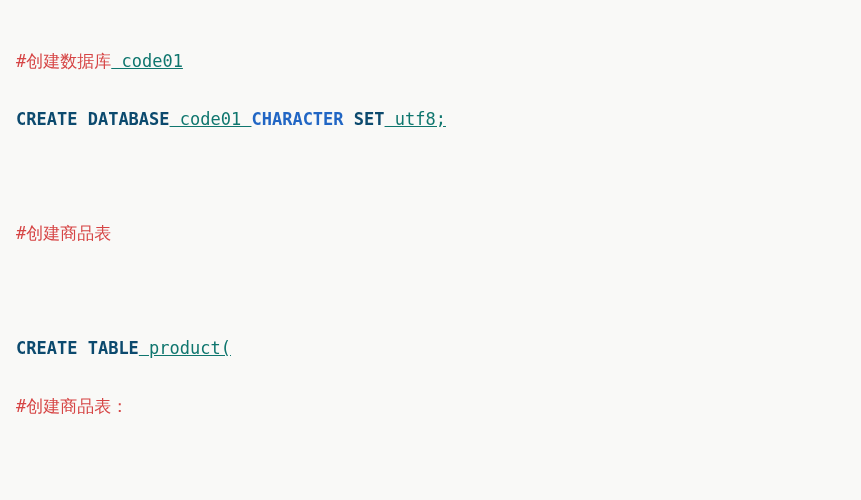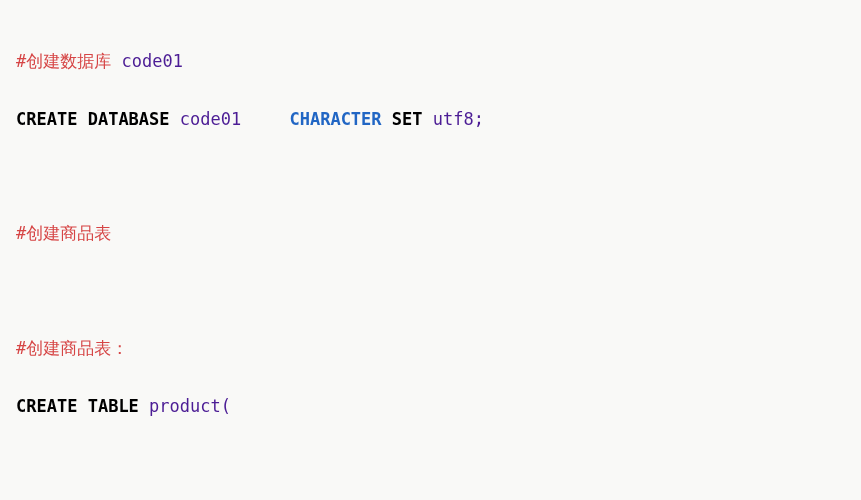--- a/index.html
+++ b/index.html
@@ -27,42 +27,42 @@
       margin-bottom: 0px;
     }
     .blank {
       height: 28px;
     }
     .tok-comment {
       color: #d64545;
     }
     .tok-keyword {
       font-weight: bold;
-      color: #000000;
+      color: #0c4a6e;
     }
     .tok-blue {
       color: #2166c4;
       font-weight: bold;
-      margin-left: 38px;
     }
     .tok-plain {
-      color: #4c1d95;
+      color: #0f766e;
+      text-decoration: underline;
     }
   </style>
 </head>
 <body>
 
 <div class="code-block">
 <span class="line"><span class="tok-comment">#</span><span class="tok-comment">创建数据库</span><span class="tok-plain"> code01</span></span>
 <span class="line"><span class="tok-keyword">CREATE</span> <span class="tok-keyword">DATABASE</span><span class="tok-plain"> code01 </span><span class="tok-blue">CHARACTER</span> <span class="tok-keyword">SET</span><span class="tok-plain"> utf8;</span></span>
 <div class="blank"></div>
 <span class="line"><span class="tok-comment">#</span><span class="tok-comment">创建商品表</span></span>
 <div class="blank"></div>
+<span class="line"><span class="tok-keyword">CREATE</span> <span class="tok-keyword">TABLE</span><span class="tok-plain"> product(</span></span>
 <span class="line"><span class="tok-comment">#</span><span class="tok-comment">创建商品表：</span></span>
-<span class="line"><span class="tok-keyword">CREATE</span> <span class="tok-keyword">TABLE</span><span class="tok-plain"> product(</span></span>
 
 
 
 
 
 
 
 
 
 </div>

